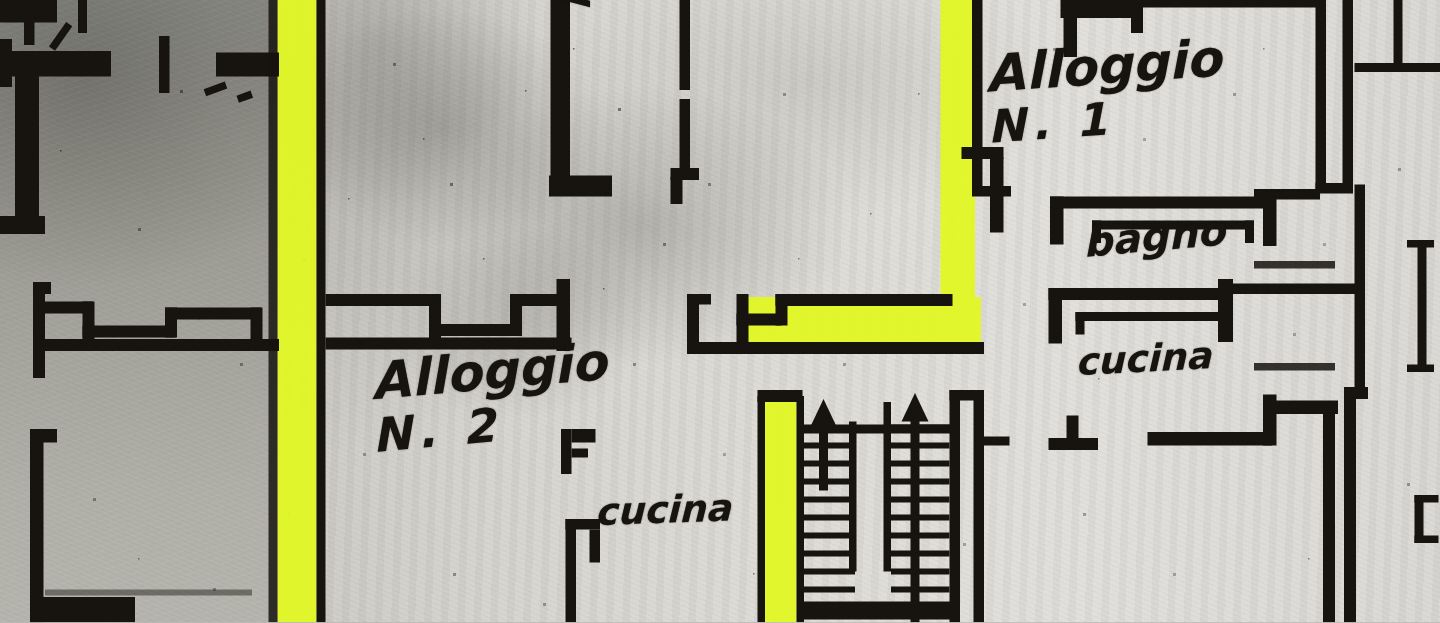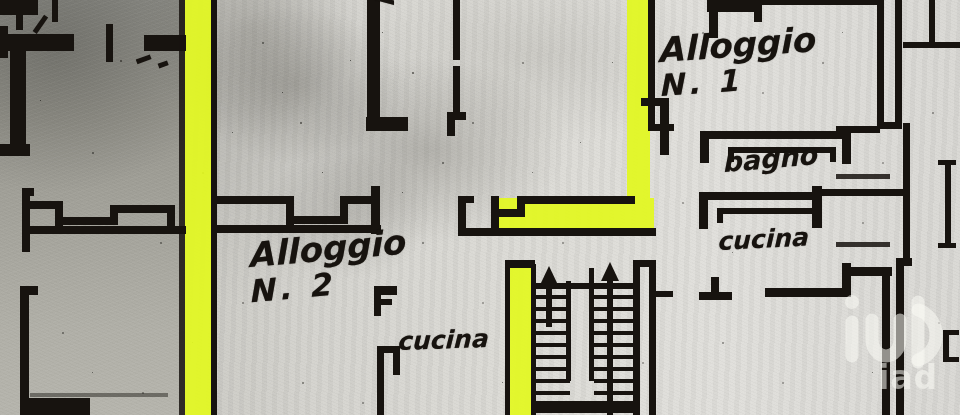--- a/index.html
+++ b/index.html
@@ -267,26 +267,14 @@
   </div>
   <div class="label lbl-apt2">
     <div class="l1">Alloggio</div>
     <div class="l2">N. 2</div>
   </div>
   <div class="label lbl-bagno1">bagno</div>
   <div class="label lbl-cucina1">cucina</div>
   <div class="label lbl-cucina2">cucina</div>
   <div class="label lbl-bagno2">bagno</div>
 
-  <div class="wm">
-    <svg width="132" height="118" viewBox="0 0 132 118">
-      <g stroke="rgba(249,249,244,0.55)" stroke-width="13" fill="none" stroke-linecap="round">
-        <line x1="24" y1="32" x2="24" y2="66"></line>
-        <path d="M44,30 V50 a14,16 0 0 0 28,0 V30"></path>
-        <line x1="90" y1="12" x2="90" y2="72"></line>
-        <path d="M90,20 A25,26 0 0 1 90,70"></path>
-      </g>
-      <circle cx="24" cy="12" r="7" fill="rgba(249,249,244,0.55)"></circle>
-    </svg>
-    <div class="wm-word">iad</div>
-  </div>
 
 </div>
 
 </body></html>

